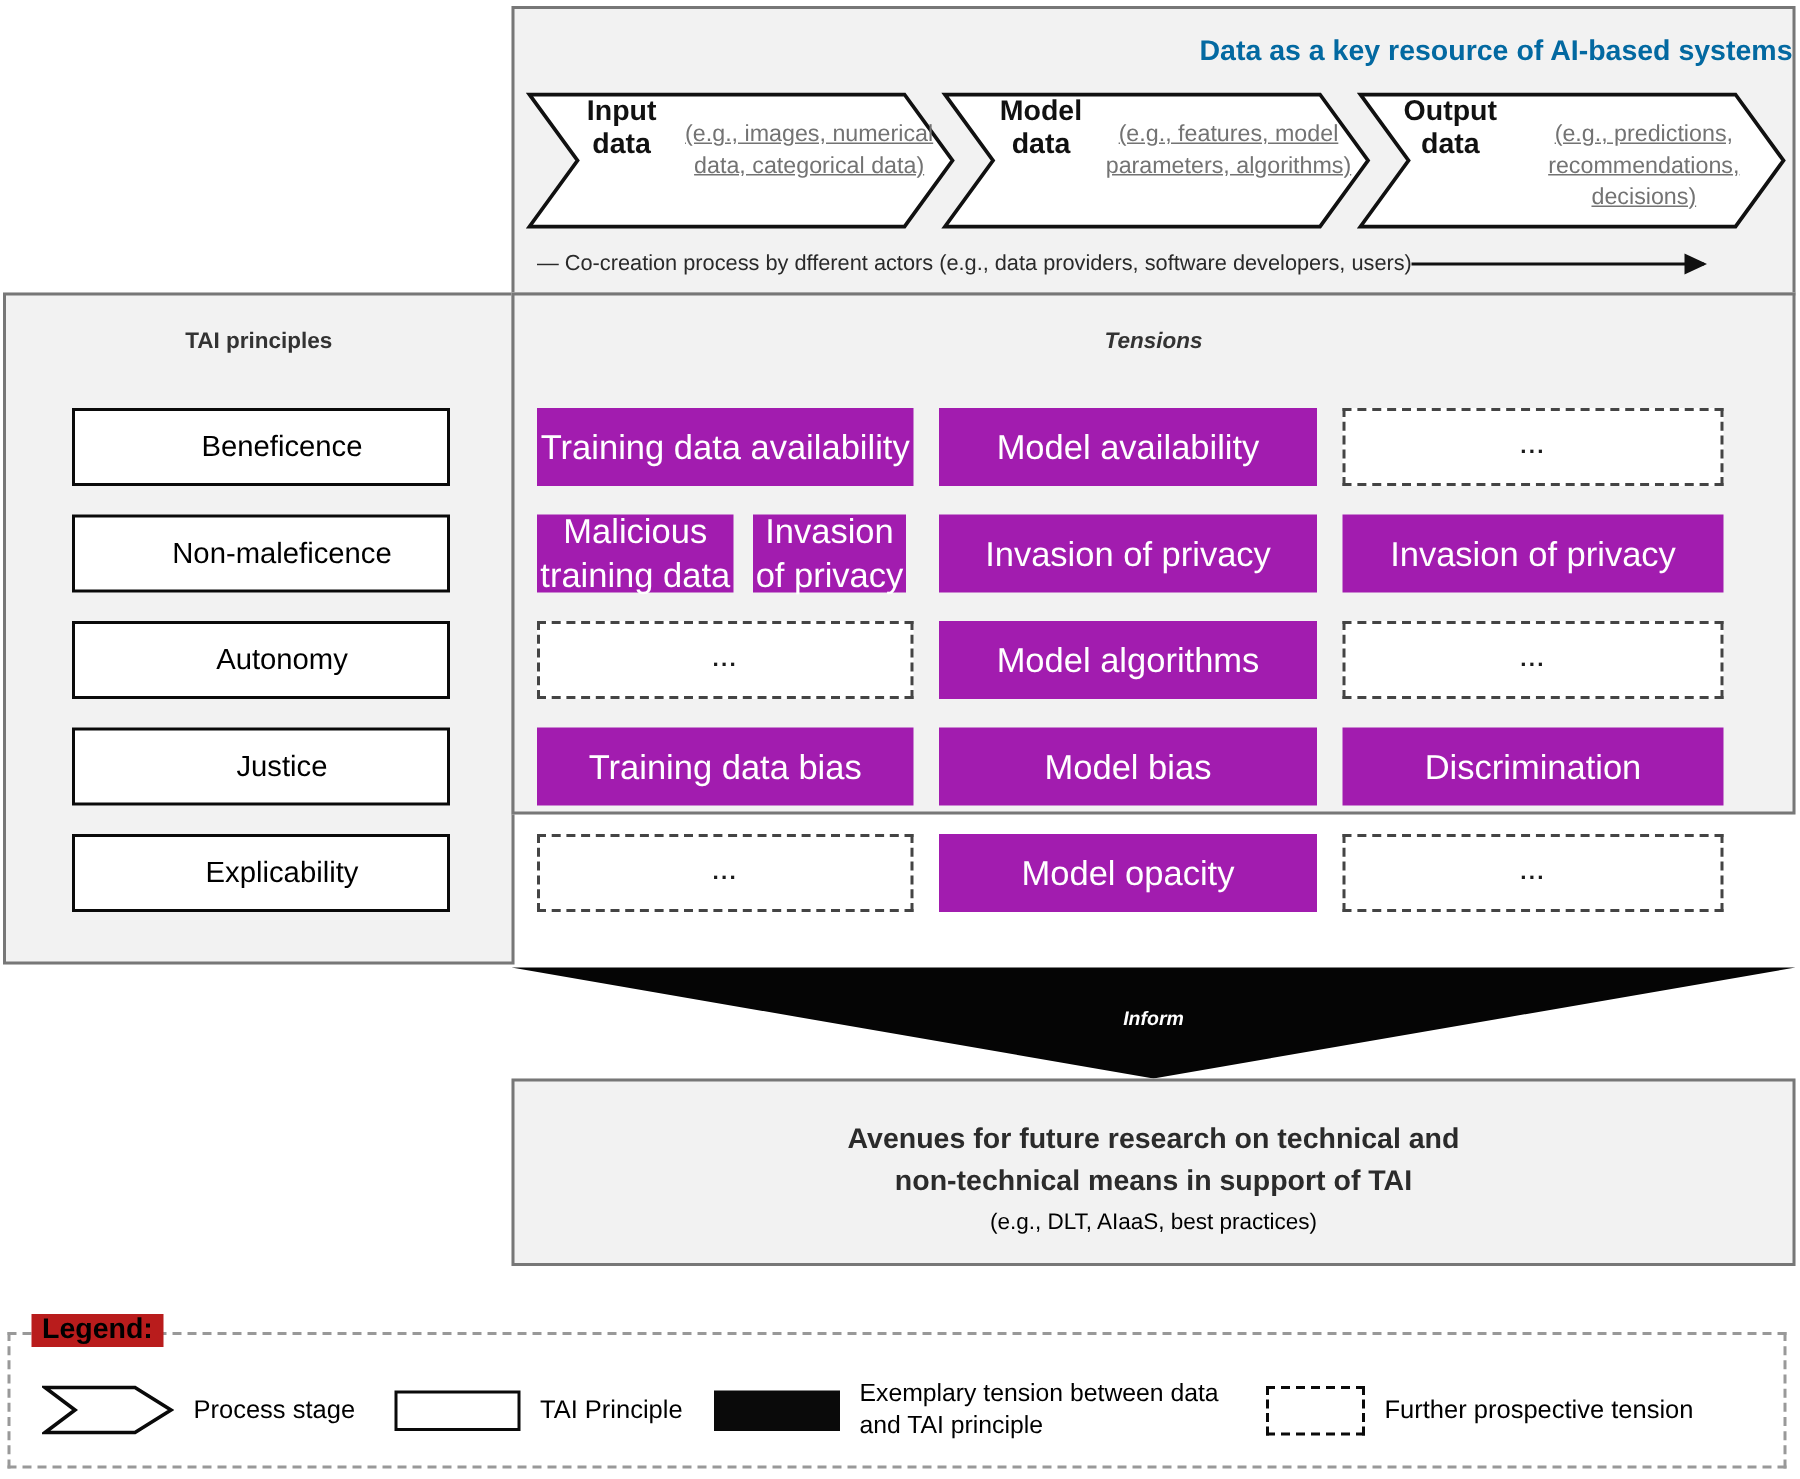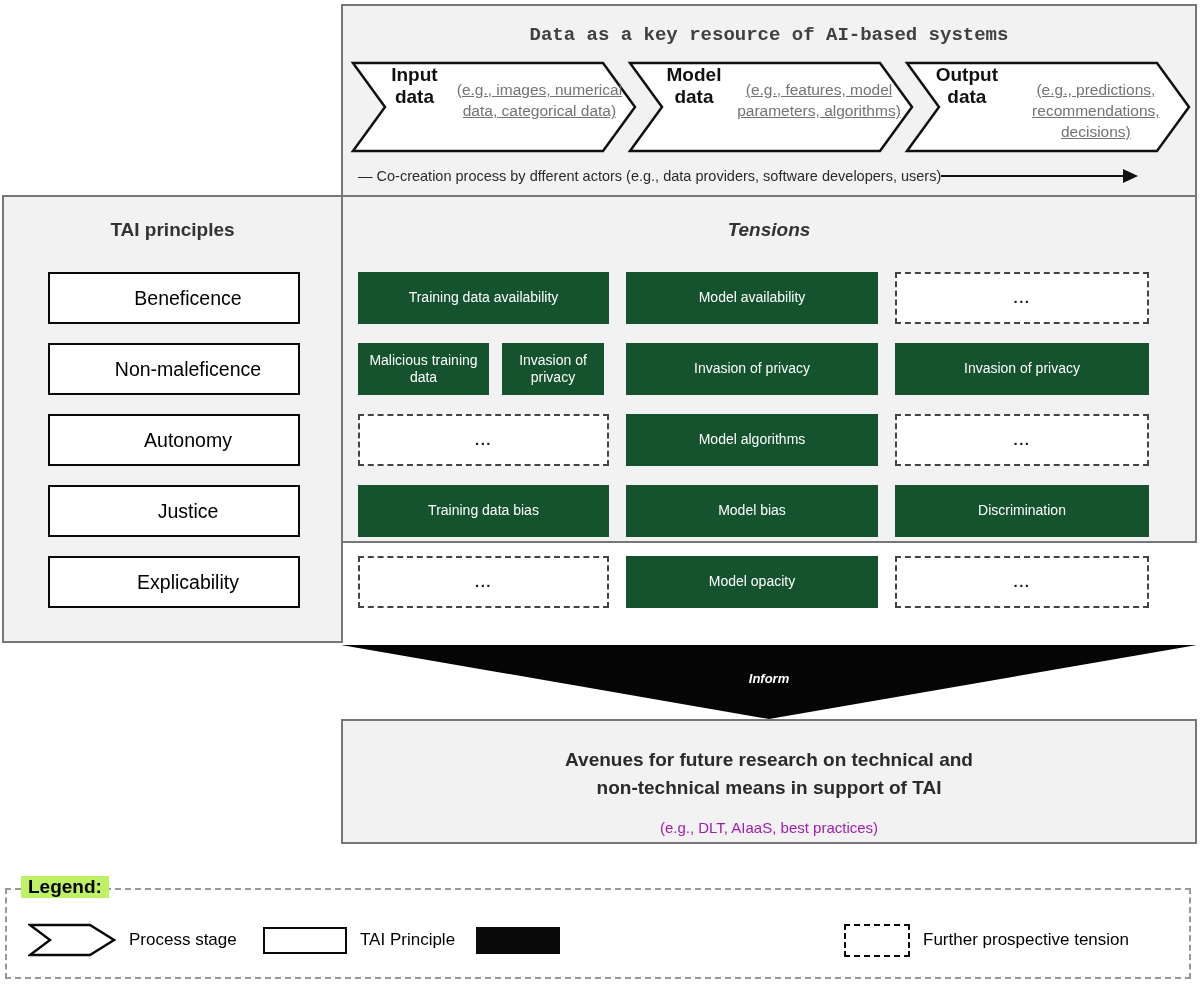--- a/index.html
+++ b/index.html
@@ -17,21 +17,21 @@
   }
   .panel {
     position: absolute;
     background: #f2f2f2;
     border: 2px solid #777777;
   }
   
   #top-box { left: 341px; top: 4px; width: 856px; height: 193px; }
   .box-title {
     position: absolute; left: 0; top: 18px; width: 100%;
-    text-align: center; font-weight: bold; font-size: 19px; color: #404040; font-family: Liberation Mono, monospace;
+    text-align: right; font-weight: bold; font-size: 19px; color: #0369a1;
   }
   #chevron-svg { position: absolute; left: 6px; top: 54px; }
   .stage-text {
     position: absolute; top: 58px; height: 86px;
     display: flex; flex-direction: row; justify-content: center;
     text-align: center;
   }
   .stage-text .stage-title { font-weight: bold; font-size: 19px; margin-bottom: 4px; color: #111; }
   .stage-text .stage-sub { font-size: 15.5px; line-height: 1.35; color: #737373; margin: 16px auto; max-width: 208px; text-decoration: underline; }
   #stage-text-1 { left: 44px;  width: 250px; }
@@ -44,37 +44,37 @@
   #cocreation-label { font-size: 14.5px; color: #2a2a2a; white-space: nowrap; }
   #cocreation-arrow { flex: 1; height: 2.2px; background: #111; position: relative; }
   #cocreation-arrow::after {
     content: ""; position: absolute; right: -2px; top: -6px;
     border-left: 15px solid #111; border-top: 7px solid transparent; border-bottom: 7px solid transparent;
   }
   
   #principles-panel { left: 2px; top: 195px; width: 341px; height: 448px; }
   .panel-header {
     position: absolute; left: 0; top: 22px; width: 100%;
-    text-align: center; font-weight: bold; font-size: 19px; color: #333;
+    text-align: center; font-weight: bold; font-size: 15px; color: #333;
   }
   #tensions-header { font-style: italic; }
   .principle-box {
     position: absolute; left: 44px; width: 252px; height: 52px;
     background: #ffffff; border: 2.5px solid #0a0a0a;
     display: flex; align-items: center; justify-content: center;
     font-size: 19.5px; color: #000; padding-left: 28px;
   }
   
   #tensions-panel { left: 341px; top: 195px; width: 856px; height: 348px; }
   .cell {
     position: absolute; height: 52px;
     display: flex; align-items: center; justify-content: center;
     text-align: center; line-height: 1.25;
   }
-  .cell.black { background: #14532d; color: #ffffff; font-size: 14px; }
+  .cell.black { background: #a21caf; color: #ffffff; font-size: 23px; }
   .cell.dashed {
     background: #ffffff; border: 2px dashed #444444;
     color: #1a1a1a; font-size: 15px; font-weight: bold; letter-spacing: 1.5px;
   }
   .r1 { top: 75px; }  .r2 { top: 146px; } .r3 { top: 217px; }
   .r4 { top: 288px; } .r5 { top: 359px; }
   .c1 { left: 15px;  width: 251px; }
   .c2 { left: 283px; width: 252px; }
   .c3 { left: 552px; width: 254px; }
   .c1a { left: 15px;  width: 131px; }
@@ -82,29 +82,29 @@
   
   #inform-svg { position: absolute; left: 341px; top: 644px; }
   #inform-label {
     position: absolute; left: 341px; top: 671px; width: 856px;
     text-align: center; color: #ffffff; font-weight: bold; font-style: italic;
     font-size: 13px; pointer-events: none;
   }
   
   #bottom-box { left: 341px; top: 719px; width: 856px; height: 125px; text-align: center; }
   #bottom-box .bold-line { font-weight: bold; font-size: 19px; color: #2b2b2b; line-height: 1.45; }
-  #bottom-box .sub-line { font-size: 15px; color: #a21caf; margin-top: 18px; }
+  #bottom-box .sub-line { font-size: 15px; color: #000000; margin-top: 5px; }
   #bottom-box .inner { padding-top: 25px; }
   
   #legend {
     position: absolute; left: 5px; top: 888px; width: 1186px; height: 91px;
     border: 2px dashed #999999; background: #ffffff;
   }
   #legend-title {
-    position: absolute; left: 14px; top: -14px; background: #bef264;
+    position: absolute; left: 14px; top: -14px; background: #b91c1c;
     padding: 0 7px; font-weight: bold; font-size: 19px; color: #000;
   }
   .legend-item { position: absolute; top: 30px; height: 40px; display: flex; align-items: center; gap: 13px; }
   #legend-item-1 { left: 21px; }
   #legend-item-2 { left: 256px; }
   #legend-item-3 { left: 469px; }
   #legend-item-4 { left: 837px; }
   .legend-label { font-size: 17px; color: #000; }
   .legend-label.two-line { font-size: 16.5px; line-height: 1.25; width: 250px; }
   .swatch-white { width: 84px; height: 27px; background: #fff; border: 2.5px solid #0a0a0a; }
@@ -201,20 +201,21 @@
       <span class="legend-label">Process stage</span>
     </div>
 
     <div id="legend-item-2" class="legend-item">
       <span class="swatch-white"></span>
       <span class="legend-label">TAI Principle</span>
     </div>
 
     <div id="legend-item-3" class="legend-item">
       <span class="swatch-black"></span>
+      <span class="legend-label two-line">Exemplary tension between data and TAI principle</span>
     </div>
 
     <div id="legend-item-4" class="legend-item">
       <span class="swatch-dashed"></span>
       <span class="legend-label">Further prospective tension</span>
     </div>
   </div>
 
 </div>
 

